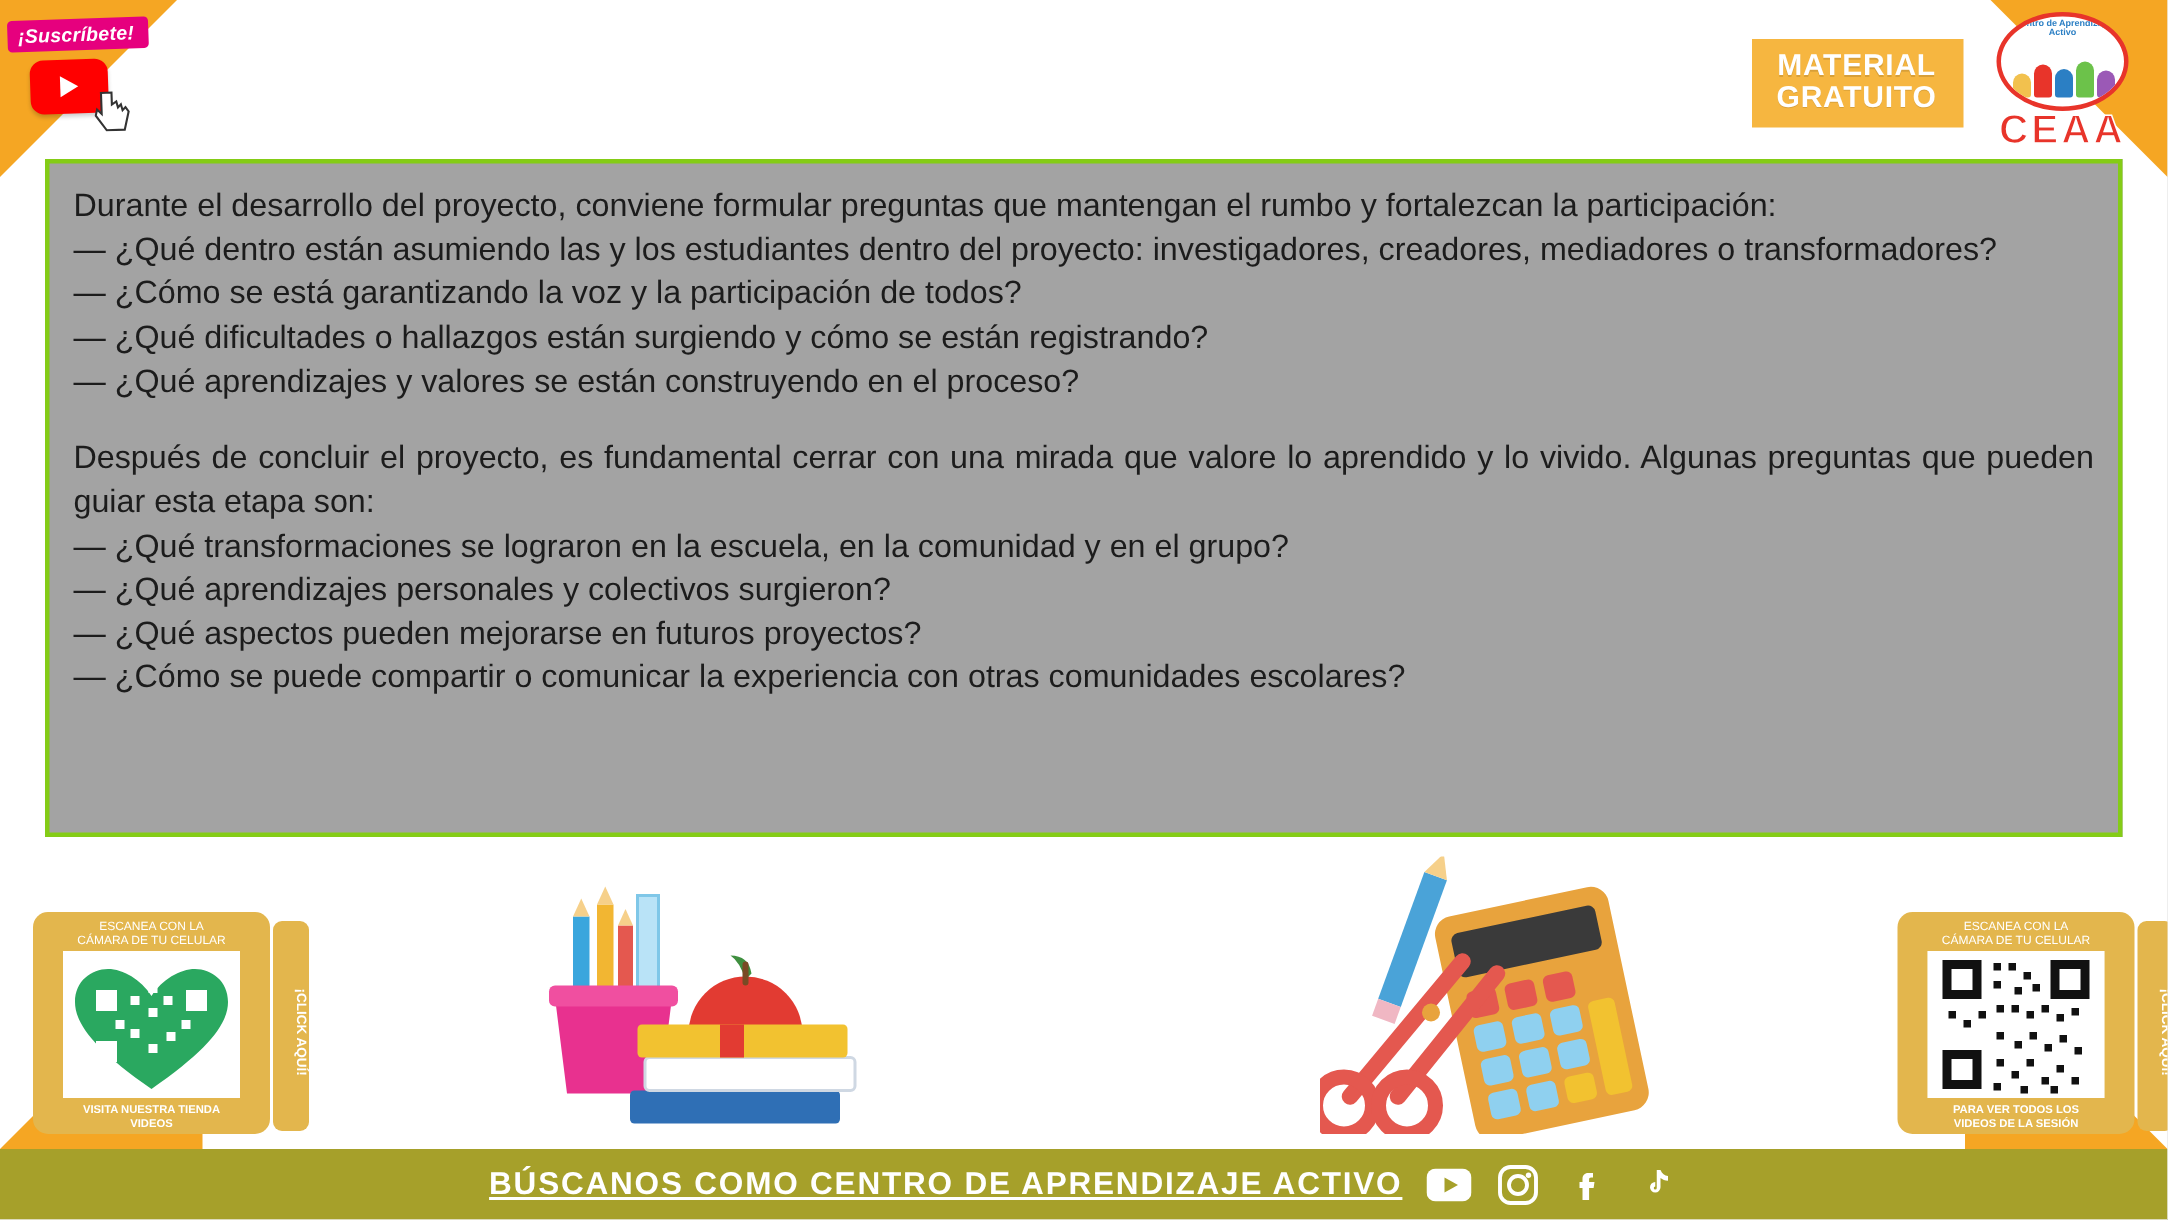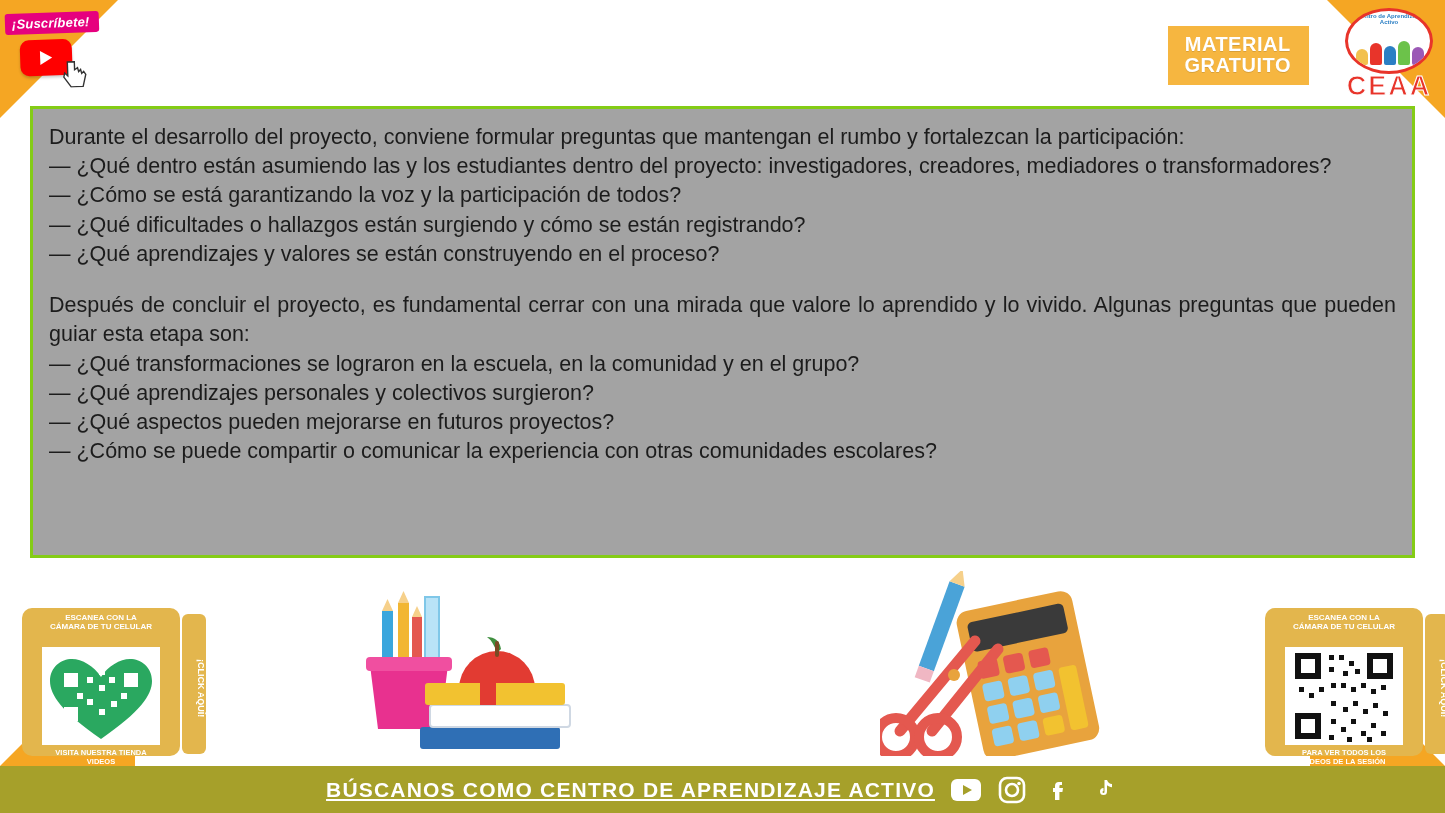--- a/index.html
+++ b/index.html
@@ -96,21 +96,21 @@
     text-align: center;
     padding: 8px 18px 9px 16px;
     letter-spacing: .5px;
     z-index: 7;
     text-shadow: 0 1px 0 rgba(0,0,0,.12);
   }
 
   
   .ceaa-logo {
     position: absolute;
-    top: 8px; right: 4px;
+    top: 8px; right: 18px;
     width: 104px; height: 96px;
     z-index: 8;
   }
   .ceaa-ring {
     position: absolute;
     left: 8px; top: 0;
     width: 88px; height: 66px;
     border: 3px solid #e8342a;
     border-radius: 50%;
     background: #ffffff;
@@ -181,22 +181,22 @@
     bottom: 10px;
     width: 158px; height: 148px;
     background: #e3b64d;
     border-radius: 10px;
     padding: 5px 5px 4px 5px;
     text-align: center;
   }
   .qr-card.left { left: 22px; }
   .qr-card.right { right: 22px; }
   .qr-top {
-    font-size: 8px; font-weight: bold; color: #ffffff;
-    line-height: 1.15; margin-bottom: 16px;
+    font-size: 8px; font-weight: normal; color: #ffffff;
+    line-height: 1.15; margin-bottom: 3px;
   }
   .qr-img {
     width: 118px; height: 98px;
     margin: 0 auto;
     background: #ffffff;
     position: relative;
     overflow: hidden;
   }
   .qr-bottom {
     font-size: 7.5px; font-weight: bold; color: #ffffff;

